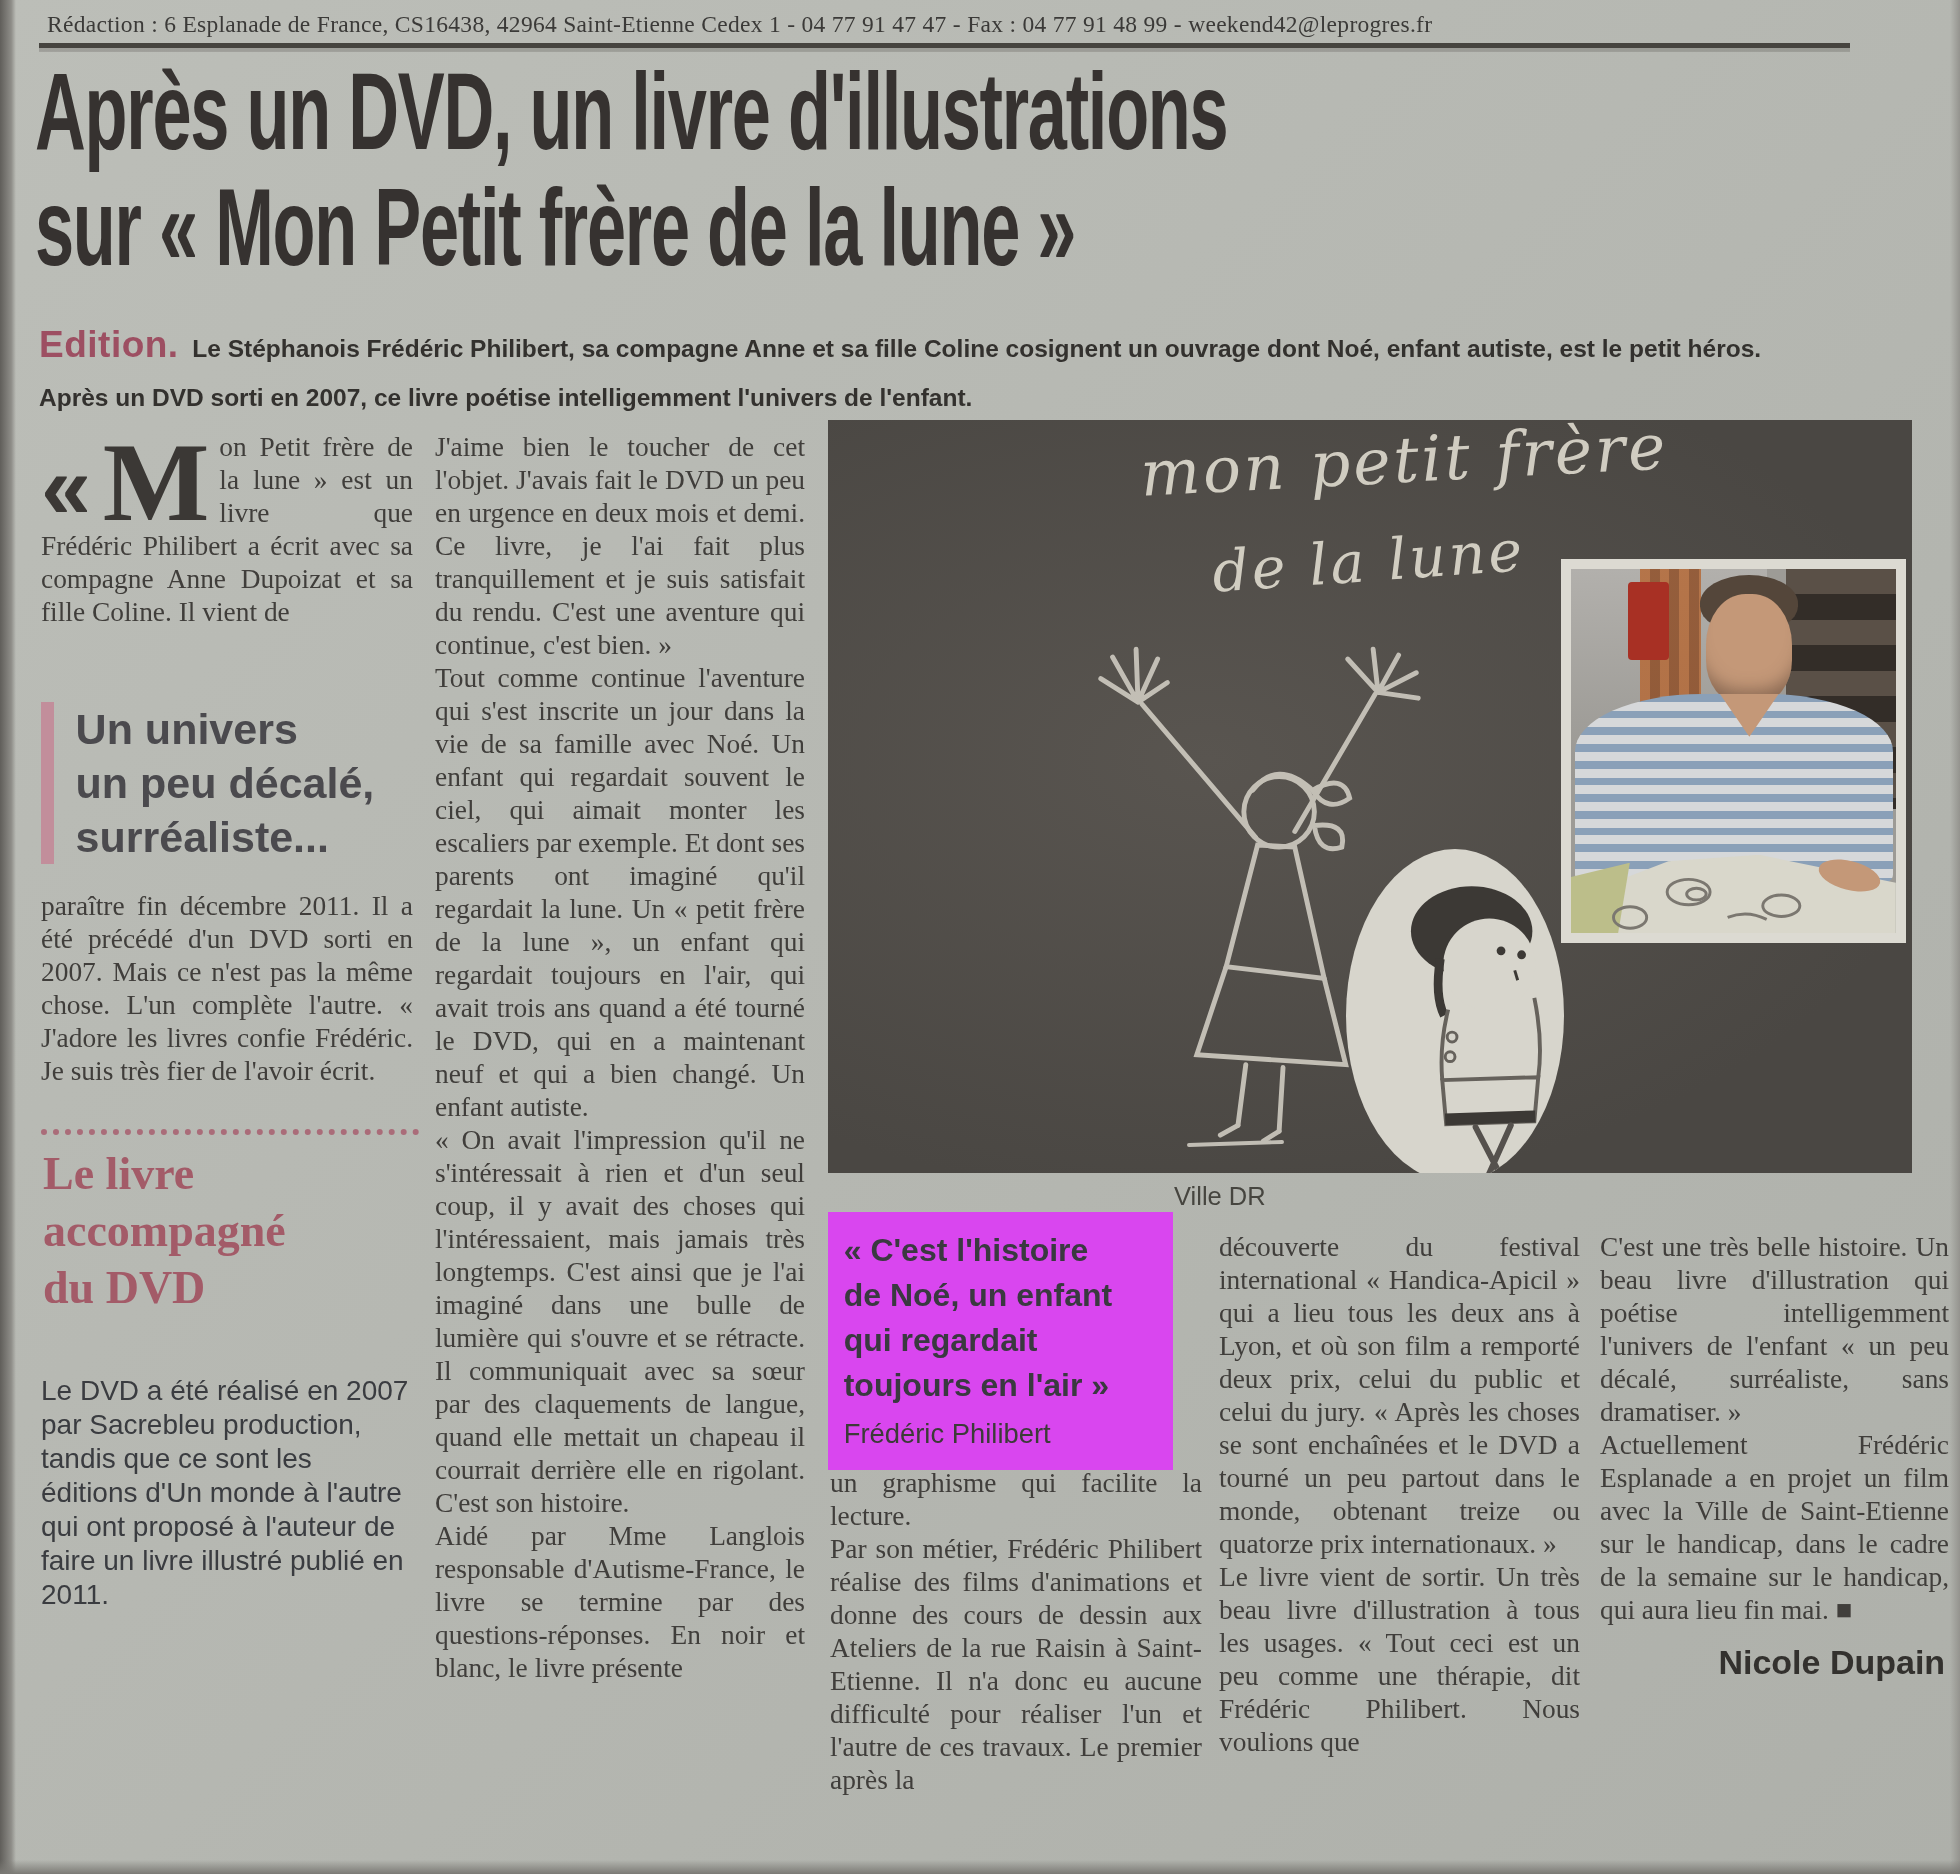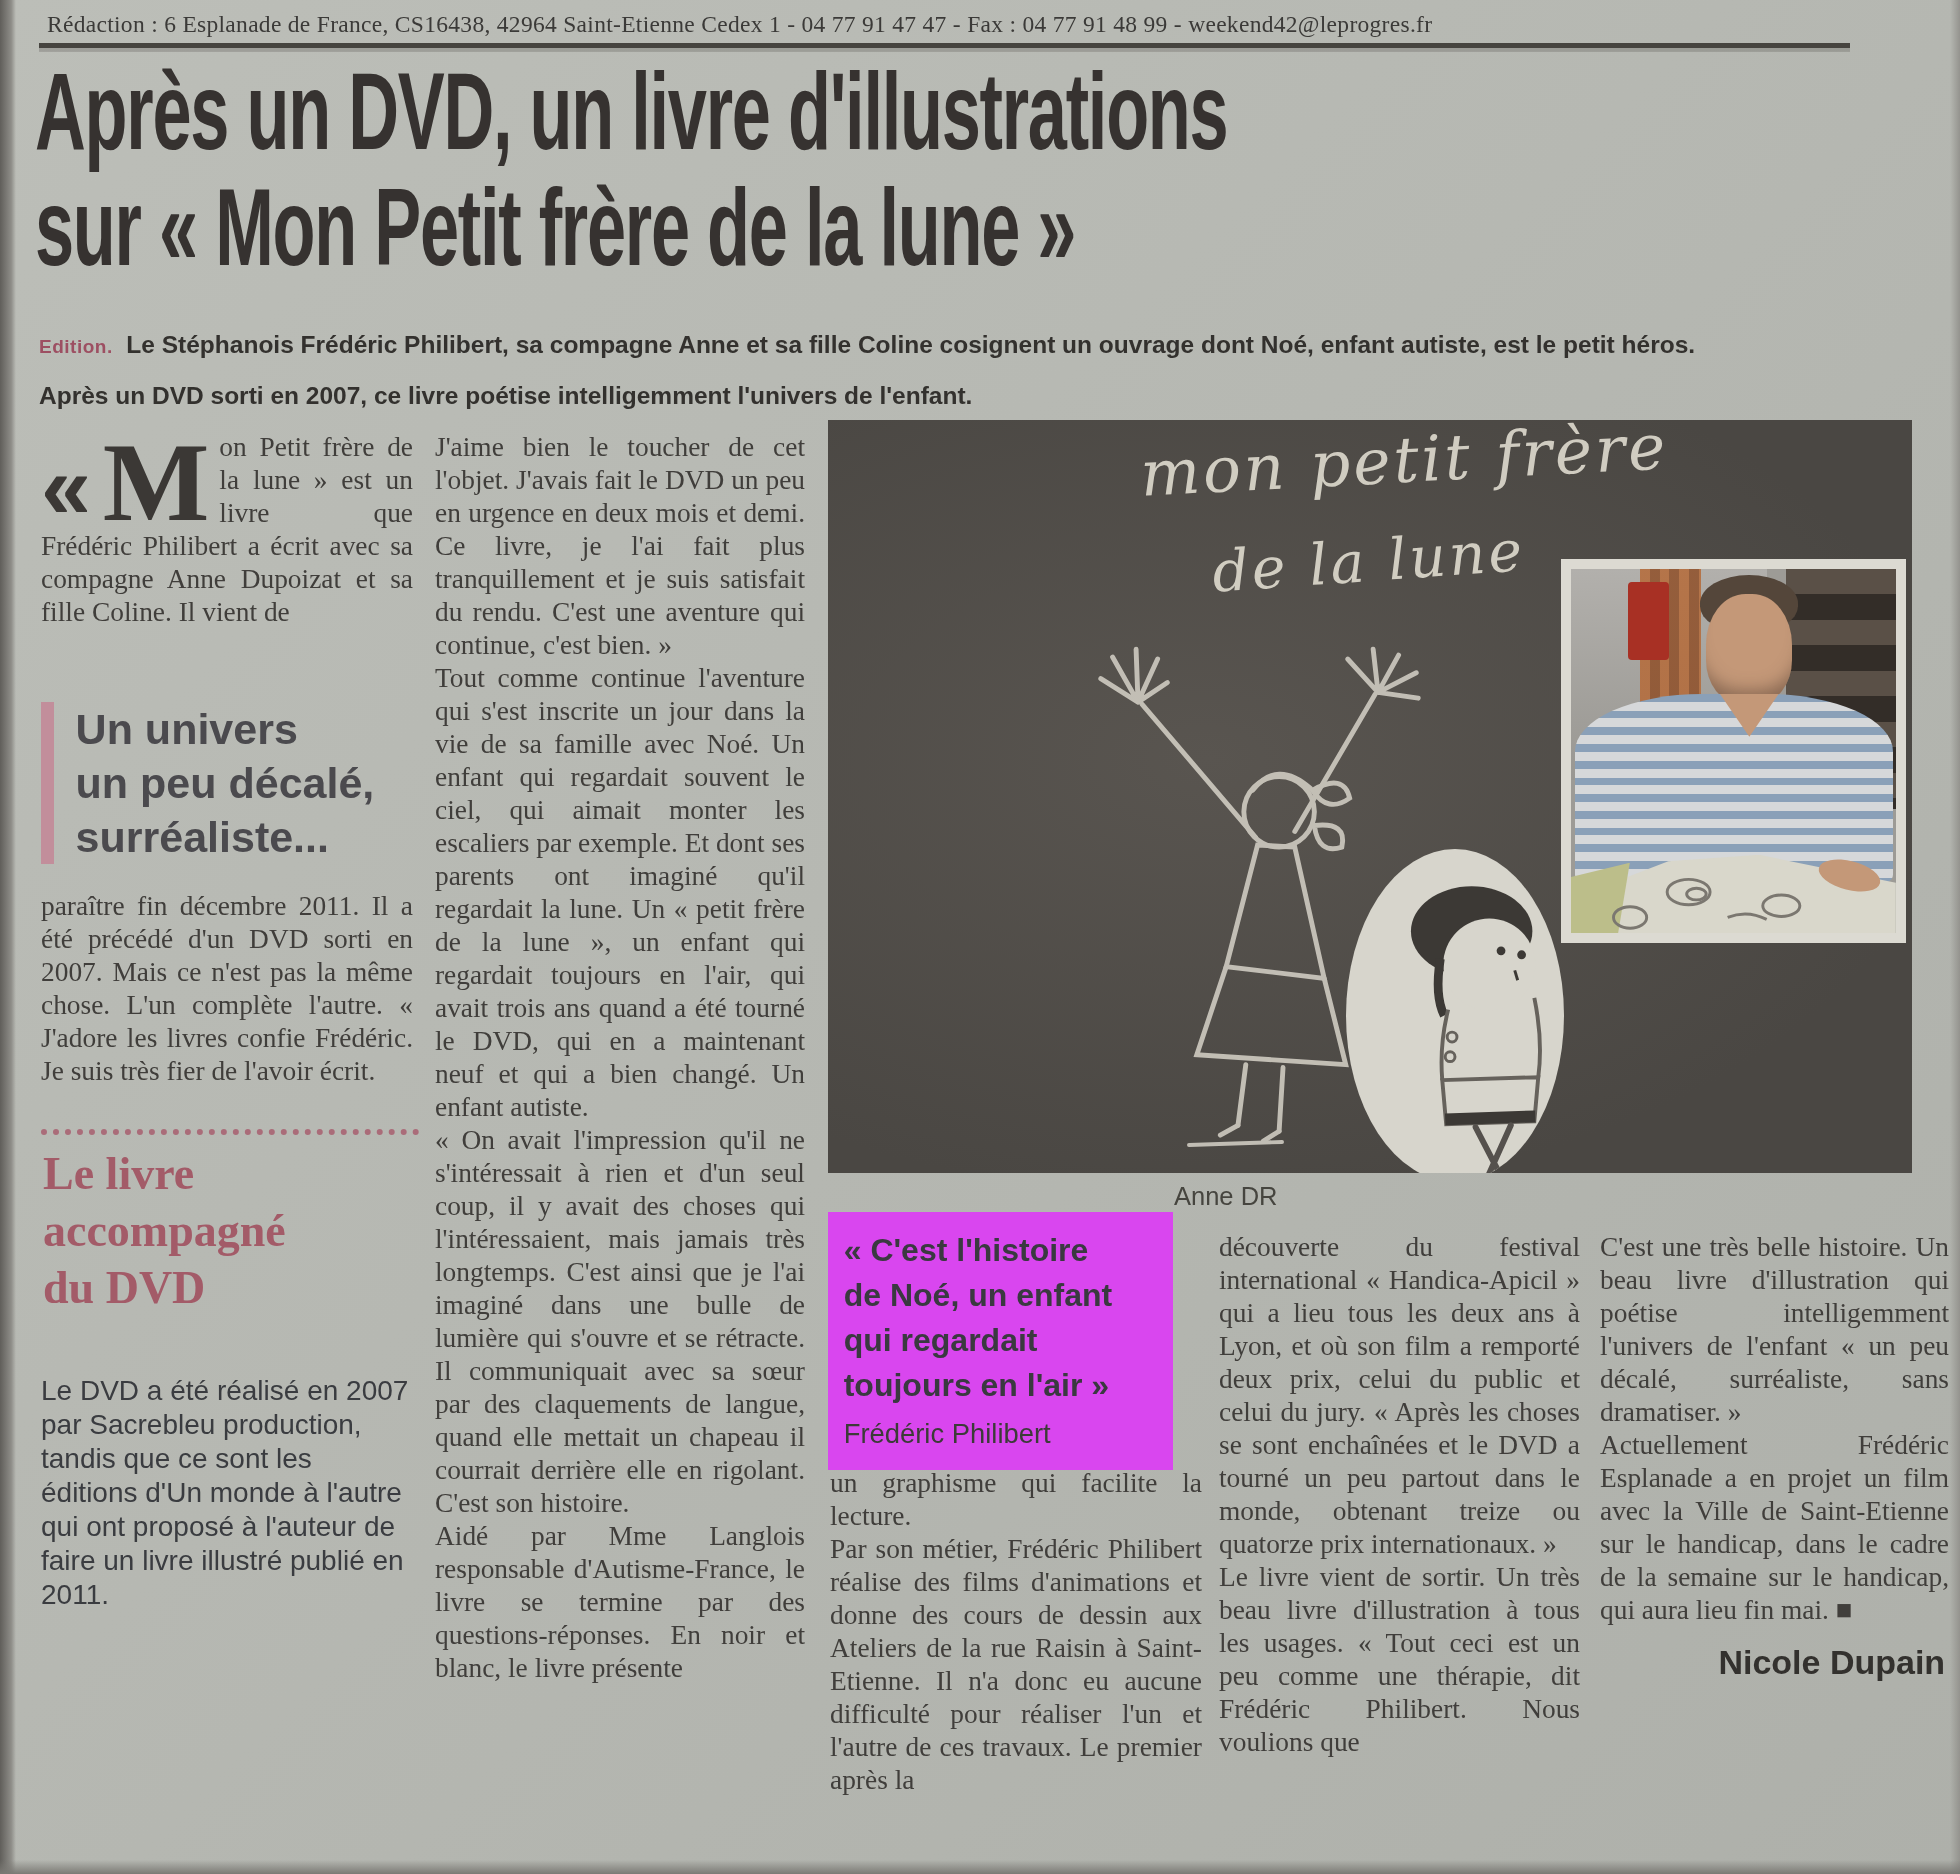--- a/index.html
+++ b/index.html
@@ -22,21 +22,21 @@
   .headline{
     left:35px;top:53px;width:2254px;
     font:bold 110px/116px "Liberation Sans",sans-serif;
     letter-spacing:-2px;color:#363230;
     transform:scaleX(0.64);transform-origin:left top;
     white-space:pre-line;
   }
 
   
   .lead{left:39px;top:320px;width:1833px;font:bold 24.5px/49px "Liberation Sans",sans-serif;color:#33312e;}
-  .kicker{font-size:19px;color:#9d4f62;margin-right:13.7px;letter-spacing:0.5px;}
+  .kicker{font-size:37px;color:#9d4f62;margin-right:13.7px;letter-spacing:0.5px;}
   .lead-text{white-space:pre-line;}
 
   
   .serif-col p{margin:0;text-align:justify;font:27.4px/33px "Liberation Serif",serif;color:#403e3b;hyphens:auto;}
   .col1-intro{left:41px;top:431px;width:372px;}
   .col1-intro p{margin:0;text-align:justify;font:27.4px/33px "Liberation Serif",serif;color:#403e3b;}
   .open-quote{float:left;font:bold 90px/69px "Liberation Sans",sans-serif;color:#3b3835;margin:21.6px 11.8px 0 0;}
   .dropcap{float:left;font:bold 113px/94px "Liberation Serif",serif;color:#3b3835;margin:3.9px 9.8px 0 0;}
 
   .subhead{
@@ -196,21 +196,21 @@
         <ellipse cx="128" cy="40" rx="10" ry="6"></ellipse>
         <ellipse cx="215" cy="52" rx="19" ry="11"></ellipse>
         <ellipse cx="60" cy="64" rx="17" ry="11"></ellipse>
         <path d="M160,64 q20,-8 40,2"></path>
       </svg>
       <div class="ihand"></div>
     </div>
   </div>
 </div>
 
-<div class="abs photo-caption">Anne DR</div>
+<div class="abs photo-caption">Ville DR</div>
 
 <div class="abs pullquote">
   <div class="pullquote-text">« C'est l'histoire
 de Noé, un enfant
 qui regardait
 toujours en l'air »</div>
   <div class="pullquote-attr">Frédéric Philibert</div>
 </div>
 
 <div class="abs col3rest serif-col">

